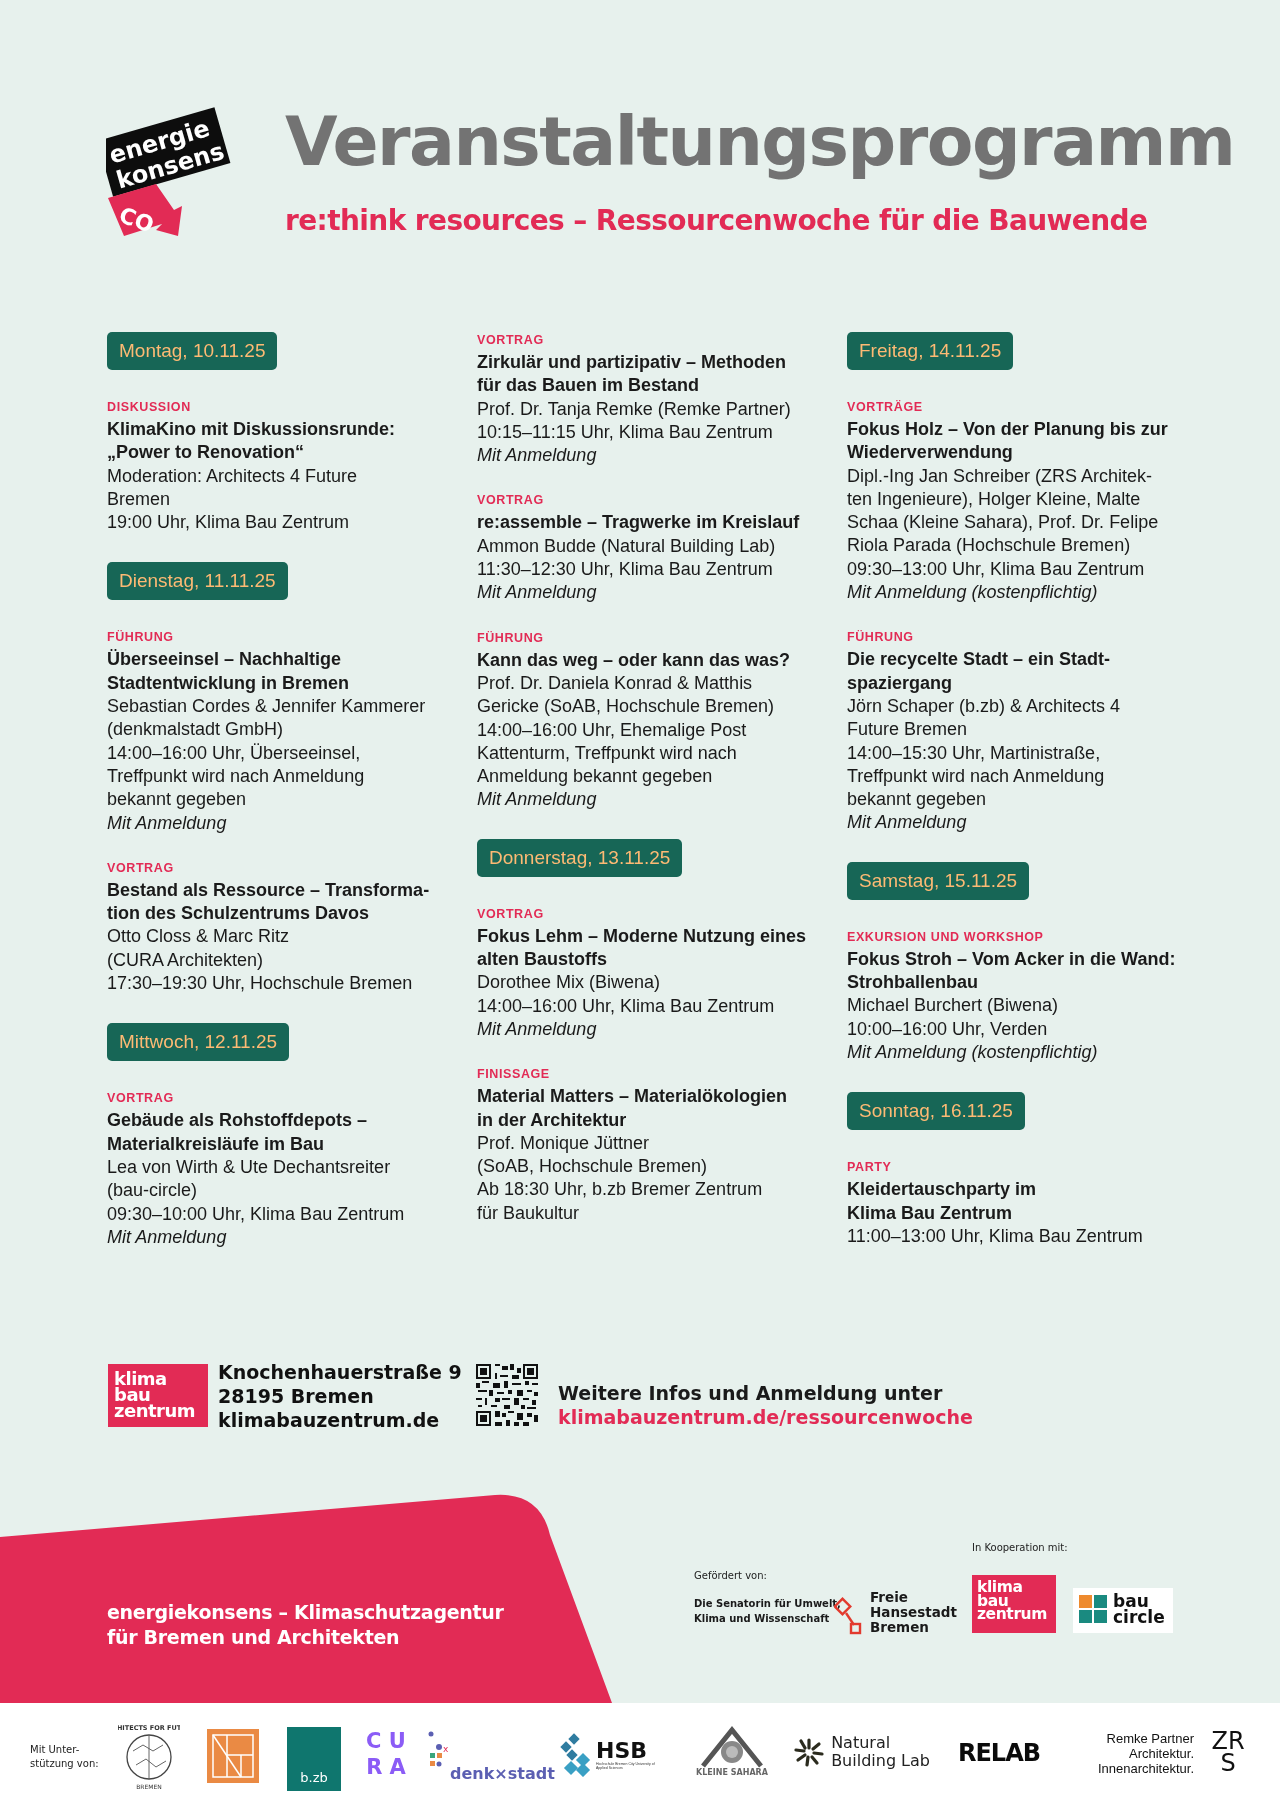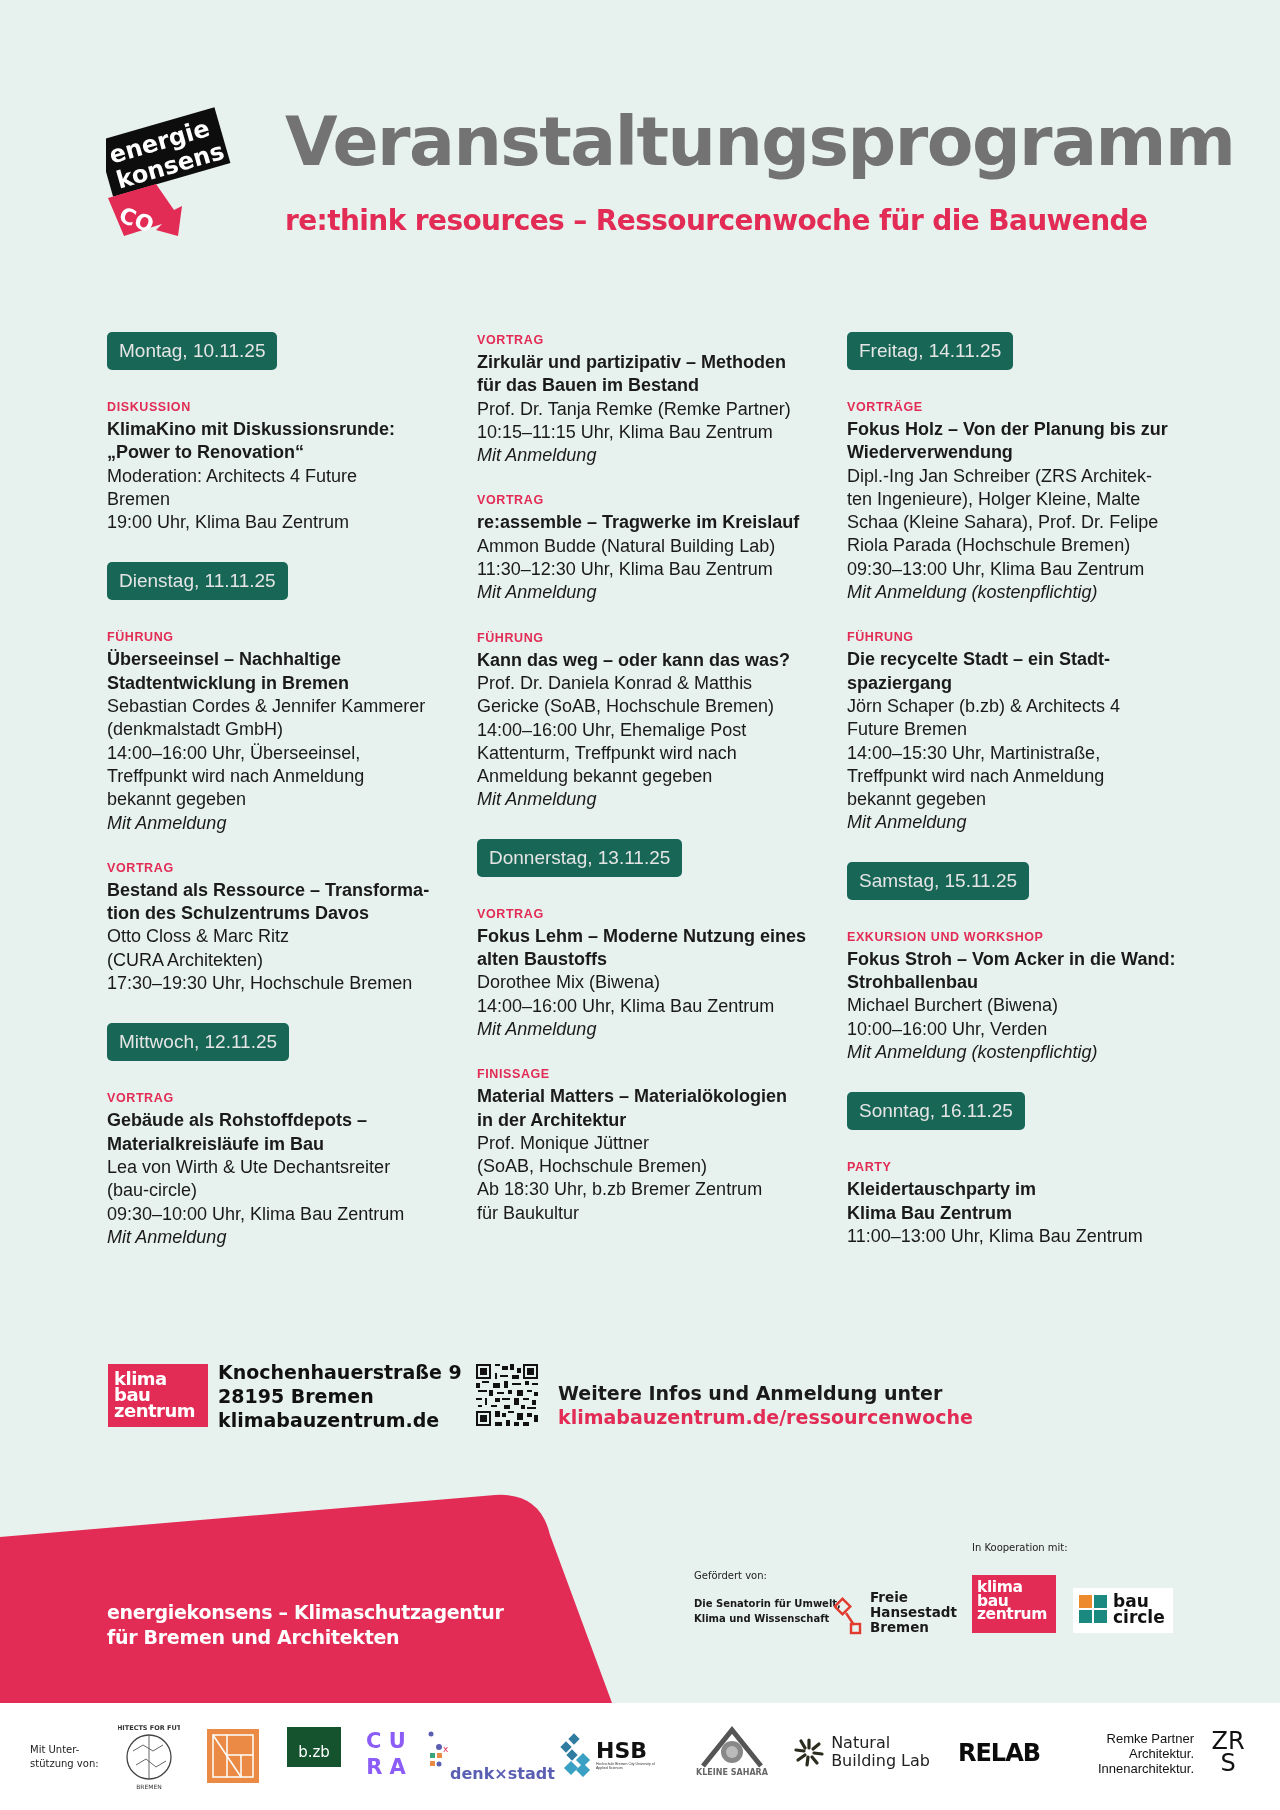--- a/index.html
+++ b/index.html
@@ -21,21 +21,21 @@
     font-size:28px; font-weight:bold; color:#e22b55; letter-spacing:-0.6px; line-height:1;
   }
 
   
   .col { position:absolute; width:340px; }
   .col1 { left:107px; top:332px; }
   .col2 { left:477px; top:332px; }
   .col3 { left:847px; top:332px; }
 
   .daybadge {
-    display:inline-block; background:#176656; color:#e5e5e5; border-radius:5px;
+    display:inline-block; background:#176656; color:#fdba74; border-radius:5px;
     font-size:19px; padding:8px 12px 9px 12px; line-height:21px;
   }
   .event { font-size:18px; line-height:23.3px; }
   .cat {
     color:#e22b55; font-size:12.5px; font-weight:bold; letter-spacing:0.6px;
     line-height:16px; margin-bottom:3px;
   }
   .ev-title { font-weight:bold; }
   .ev-line { }
   .ev-note { font-style:italic; }
@@ -372,21 +372,21 @@
     <rect width="52" height="54" fill="#ea8a44"></rect>
     <g stroke="#fff" stroke-width="1.5" fill="none">
       <rect x="6" y="6" width="40" height="42"></rect>
       <line x1="6" y1="6" x2="34" y2="48"></line>
         <line x1="20" y1="6" x2="20" y2="48"></line>
         <line x1="20" y1="26" x2="46" y2="26"></line>
         <line x1="34" y1="26" x2="34" y2="48"></line>
     </g>
   </svg>
 
-  <div class="sup-logo" style="left:287px;top:24px;width:54px;height:40px;background:#14532d;color:#fff;font-family:'DejaVu Sans',sans-serif;font-size:15px;align-items:flex-end;padding-bottom:6px;box-sizing:border-box">b.zb</div>
+  <div class="sup-logo" style="left:287px;top:24px;width:54px;height:64px;background:#0f766e;color:#fff;font-family:'DejaVu Sans',sans-serif;font-size:13px;align-items:flex-end;padding-bottom:6px;box-sizing:border-box">b.zb</div>
 
   <div class="sup-logo" style="left:366px;top:24px;width:40px;height:54px;flex-direction:column;font-family:'DejaVu Sans',sans-serif;font-size:21px;line-height:26px;font-weight:bold;color:#8b5cf6">
     <div>C U</div>
       <div>R A</div>
   </div>
 
   <div class="sup-logo" style="left:428px;top:28px;width:112px;height:52px;justify-content:flex-start;align-items:flex-end">
     <svg width="26" height="40" viewBox="0 0 26 40" style="position:absolute;left:0;top:0">
       <circle cx="3" cy="3" r="2.5" fill="#5b5fb2"></circle>
         <circle cx="11" cy="16" r="3" fill="#5b5fb2"></circle>

